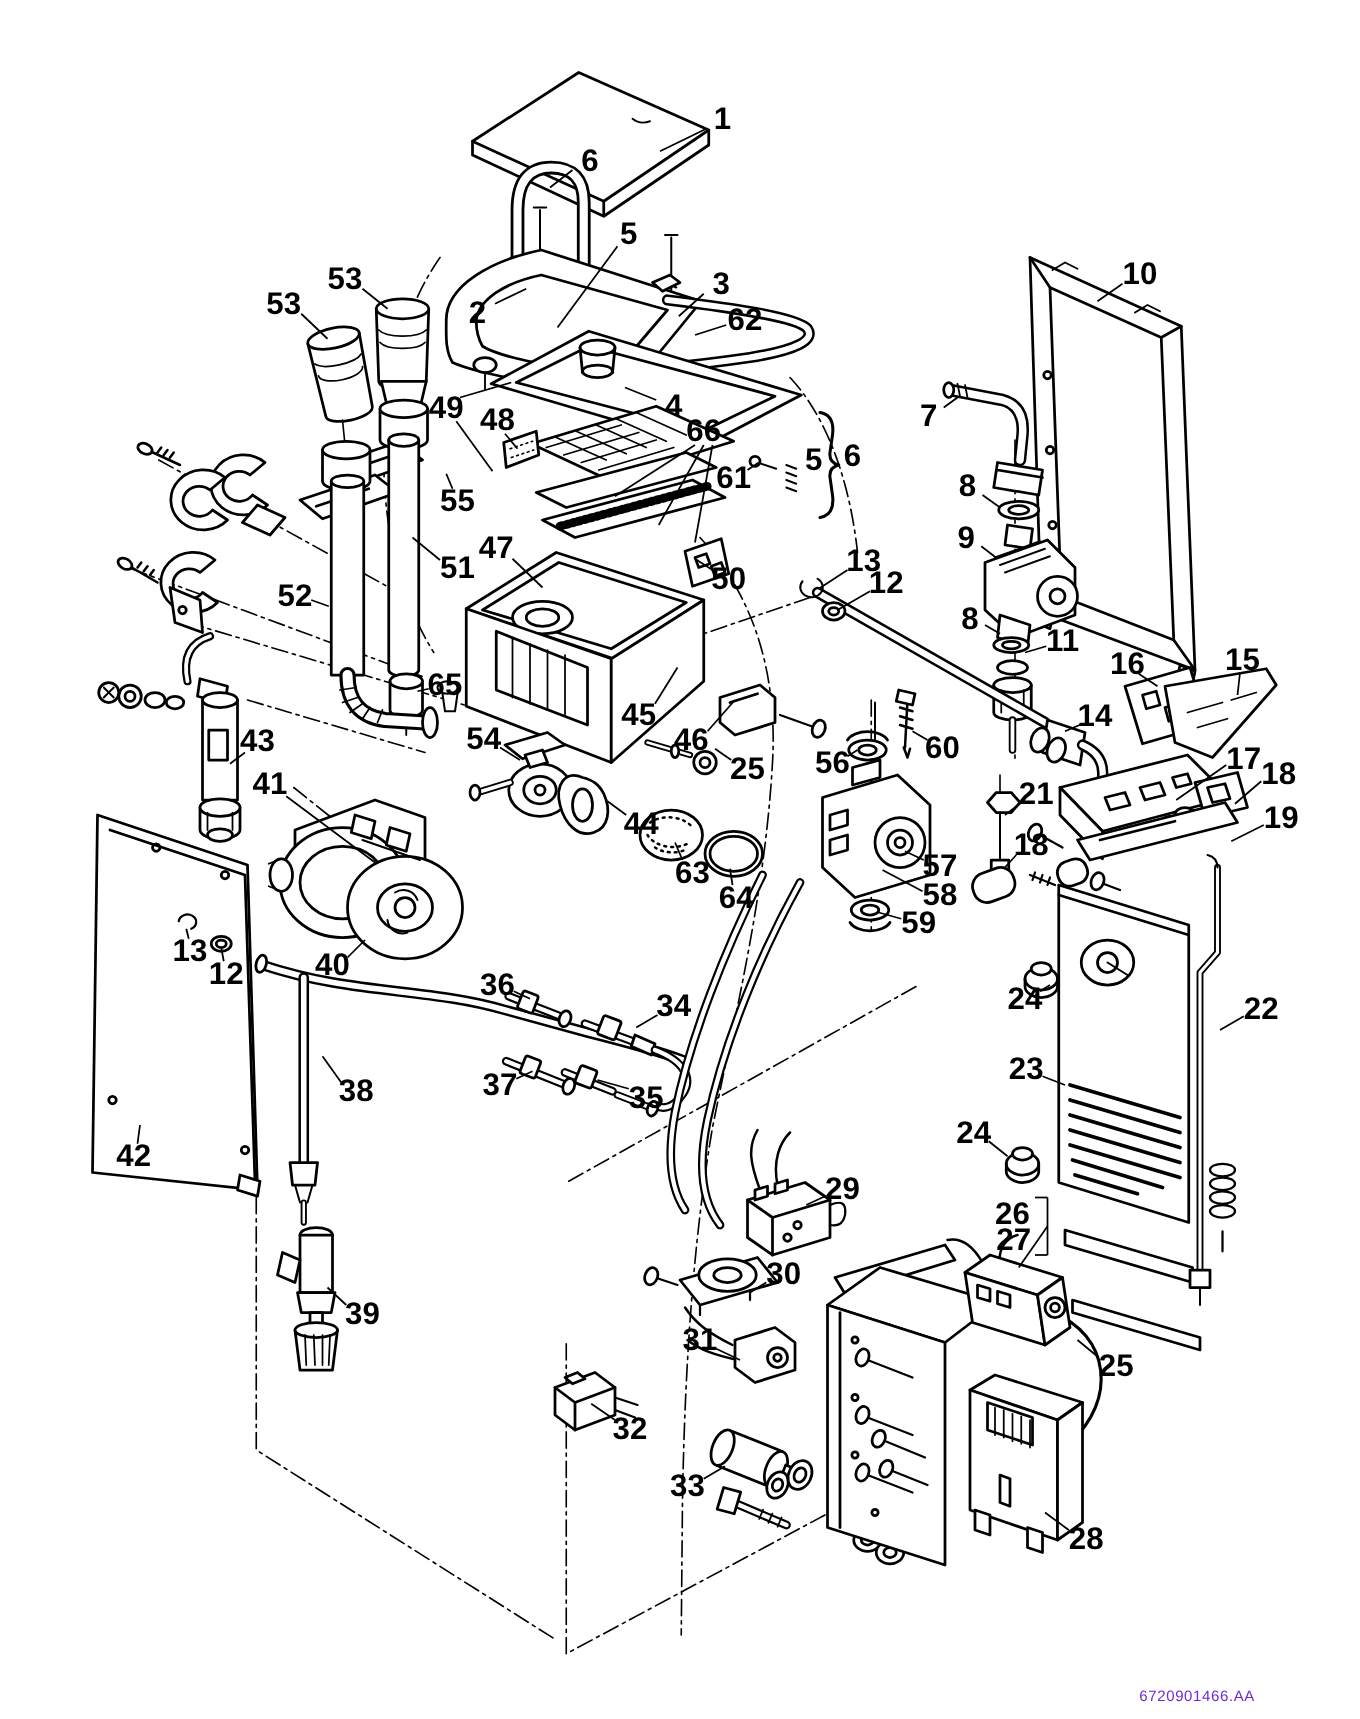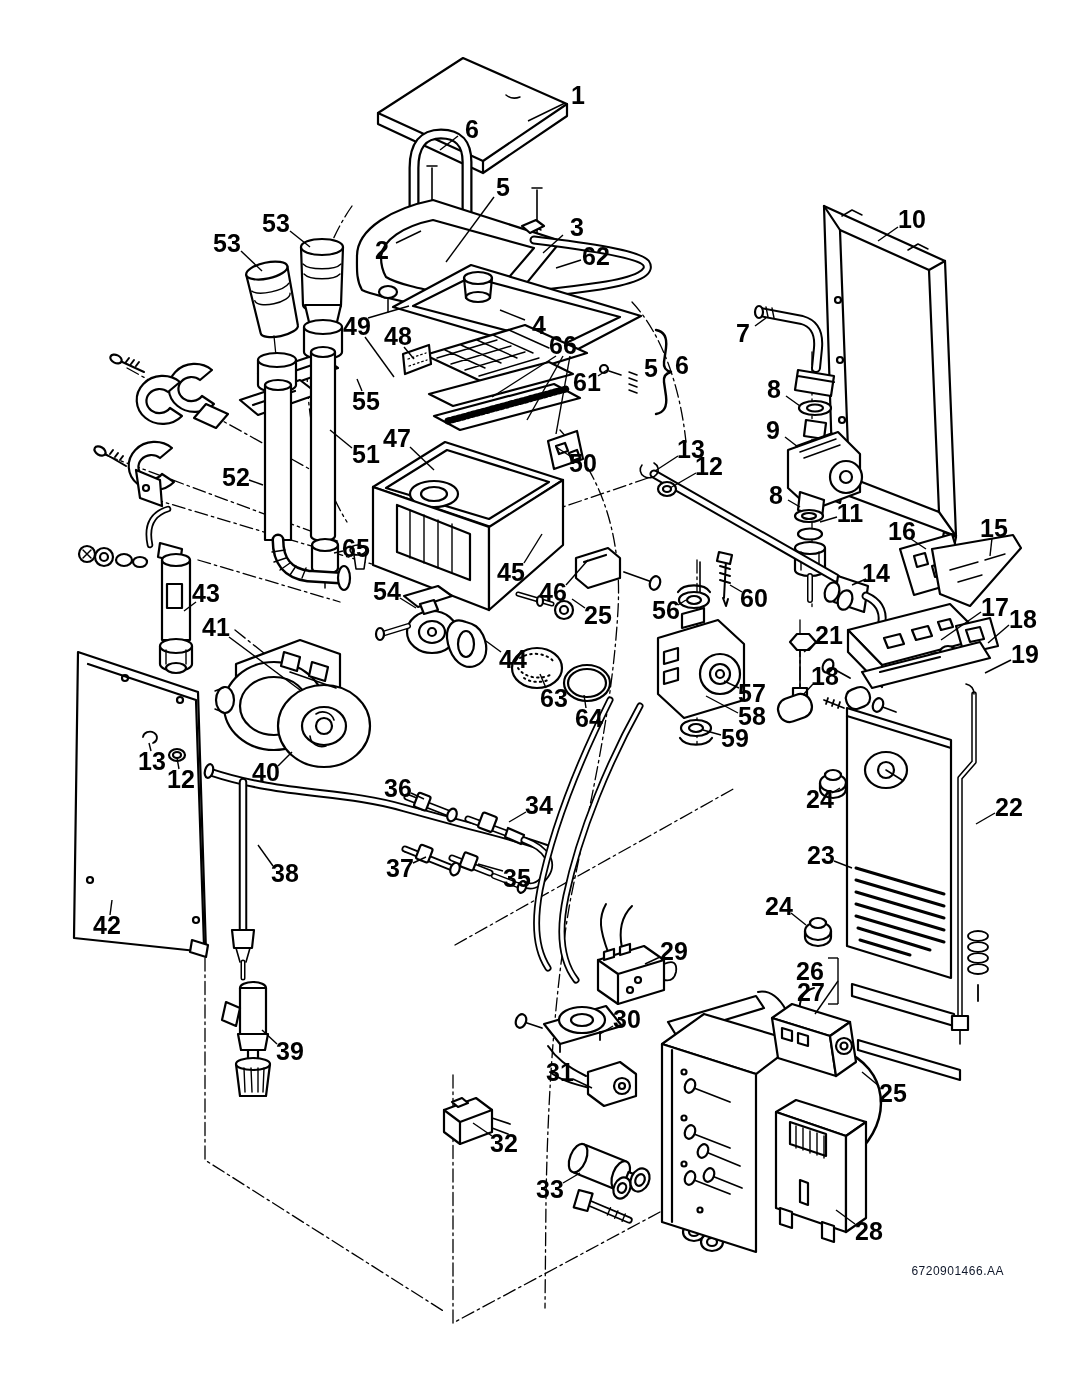--- a/index.html
+++ b/index.html
@@ -1,19 +1,19 @@
 <!DOCTYPE html>
 <html><head>
 <meta charset="utf-8">
 <style>
   html,body{margin:0;padding:0;background:#fff;}
   body{width:1088px;height:1375px;position:relative;font-family:"Liberation Sans",sans-serif;overflow:hidden;}
   #stage{position:absolute;left:0;top:0;width:1088px;height:1375px;}
   svg{position:absolute;left:0;top:0;}
-  #doc-number{position:absolute;right:84px;top:1264px;font-size:12px;letter-spacing:.5px;color:#0f172a;}
+  #doc-number{position:absolute;right:84px;top:1350px;font-size:12px;letter-spacing:.5px;color:#6d28d9;}
   .callout-text{font-family:"Liberation Sans",sans-serif;font-weight:bold;font-size:25px;fill:#000;}
 </style>
 </head>
 <body>
 
 <div id="stage">
 
 <svg id="drawing" width="1088" height="1375" viewBox="0 0 1088 1375">
   <g stroke="#000" stroke-width="2.2" fill="none" stroke-linejoin="round" stroke-linecap="round">
 

